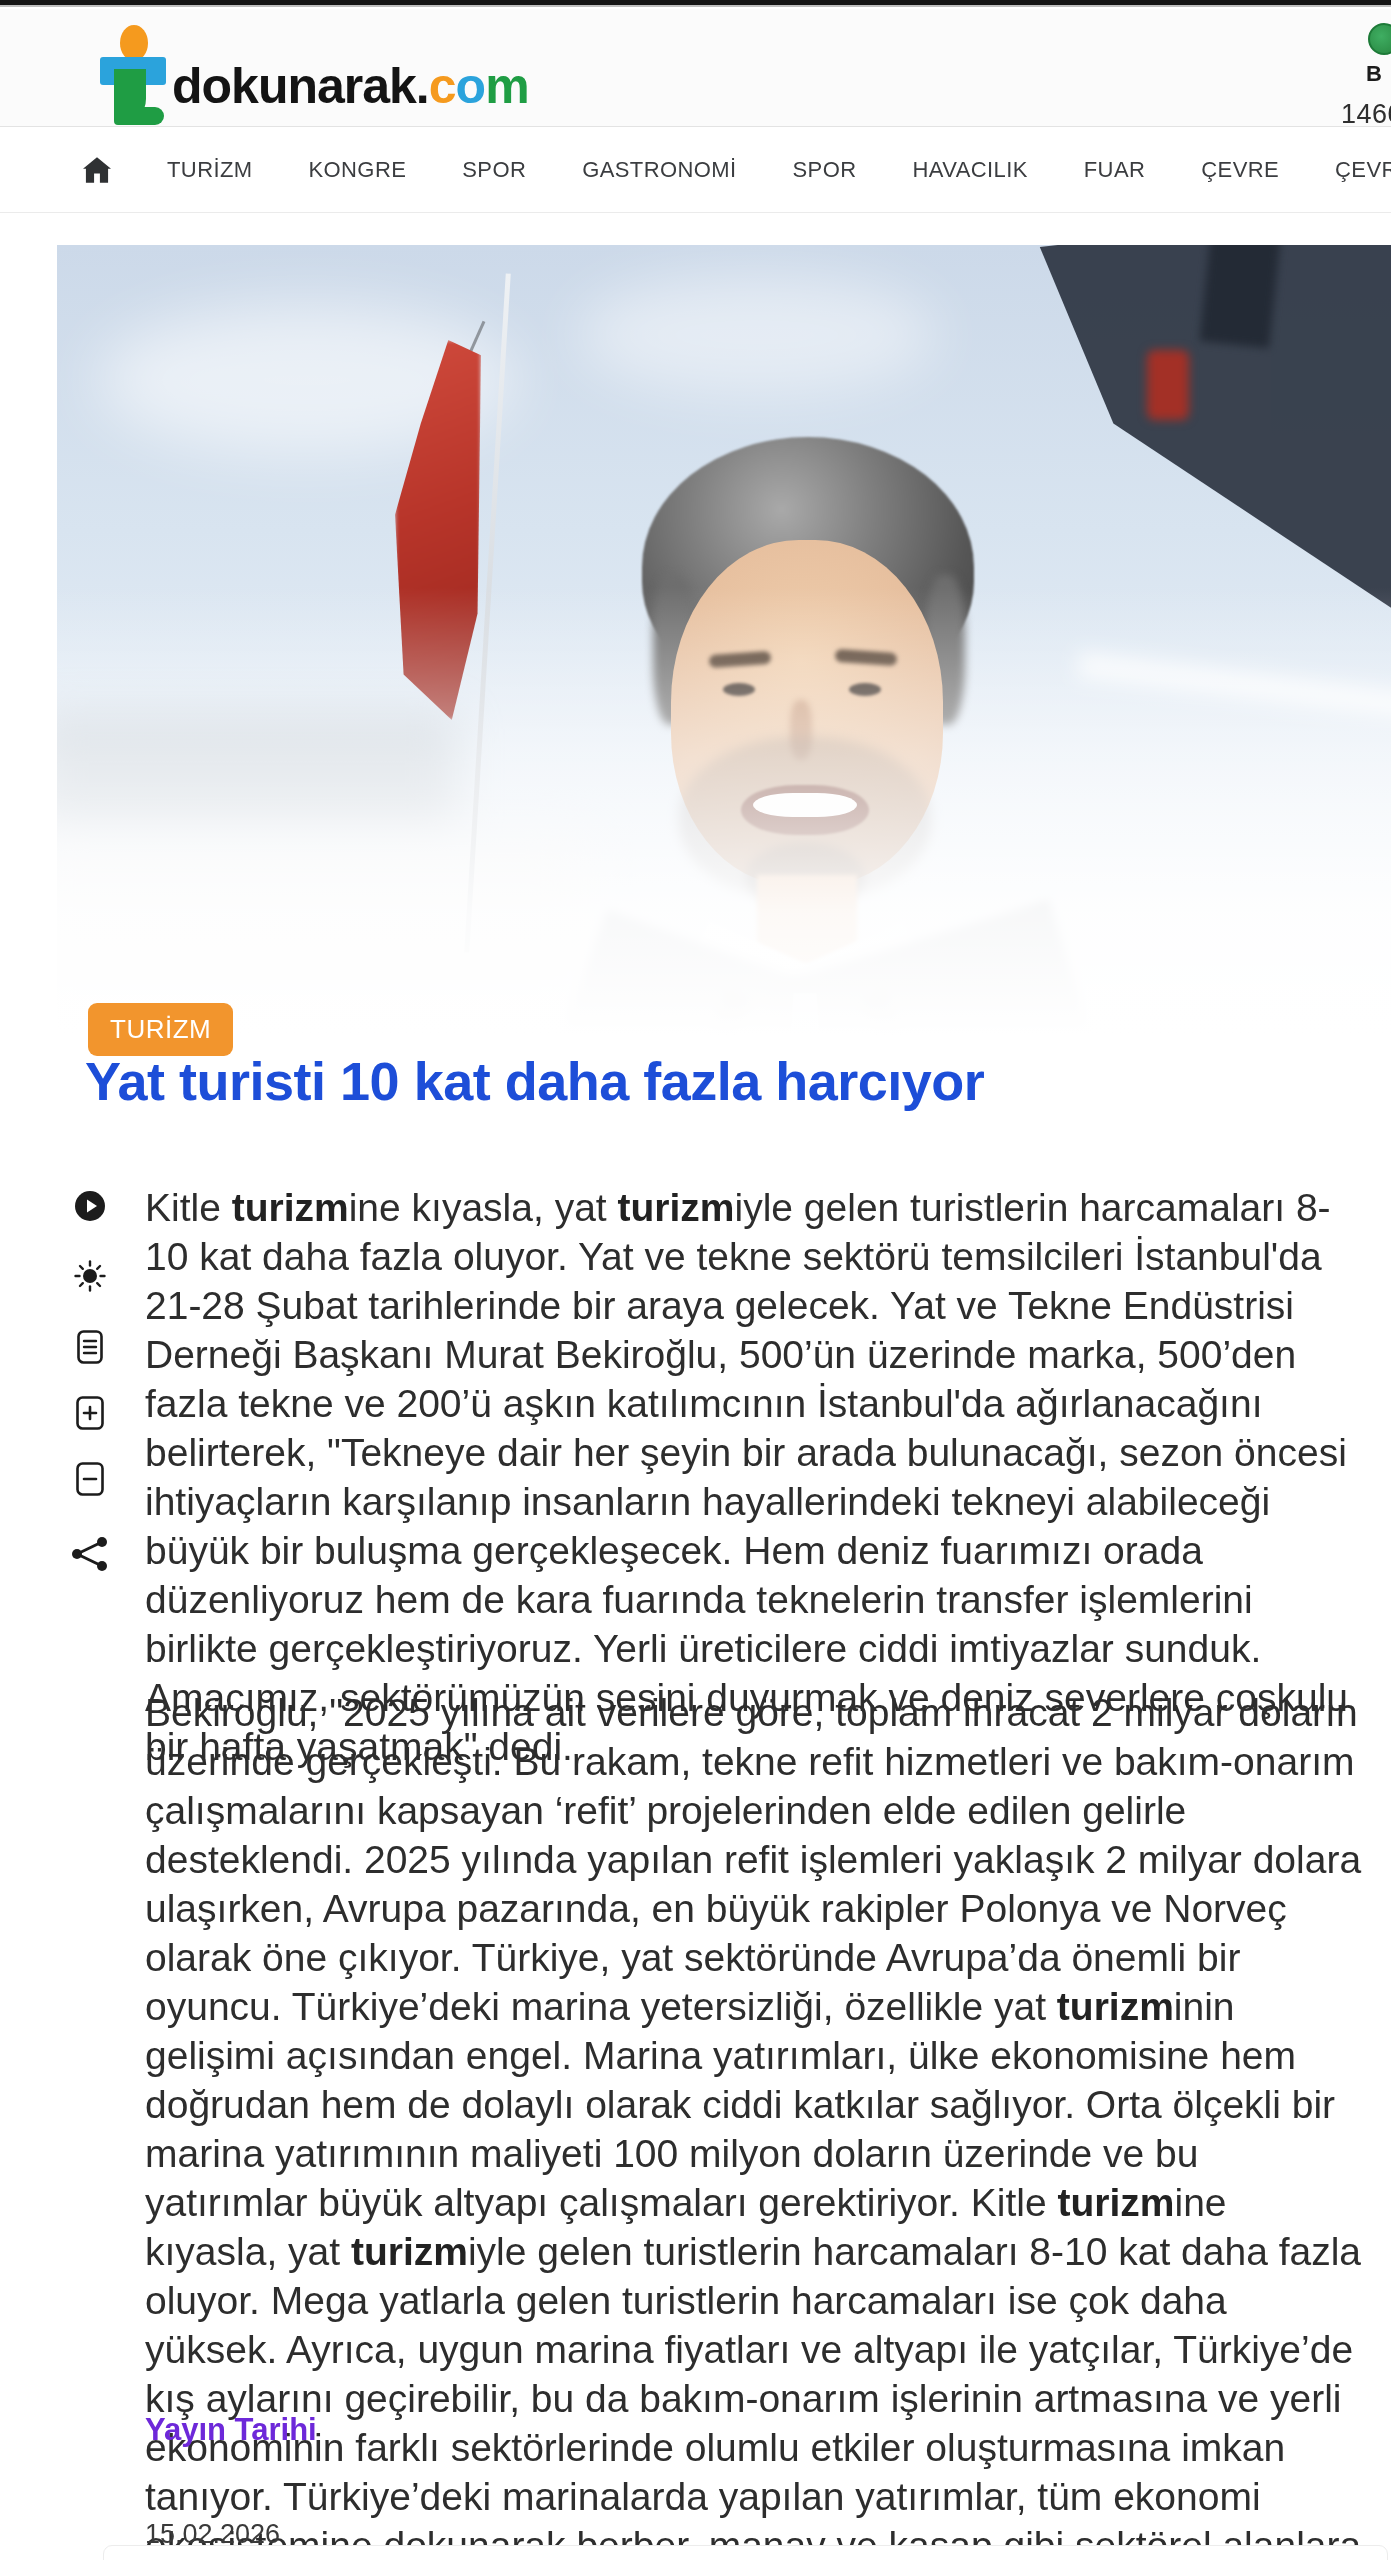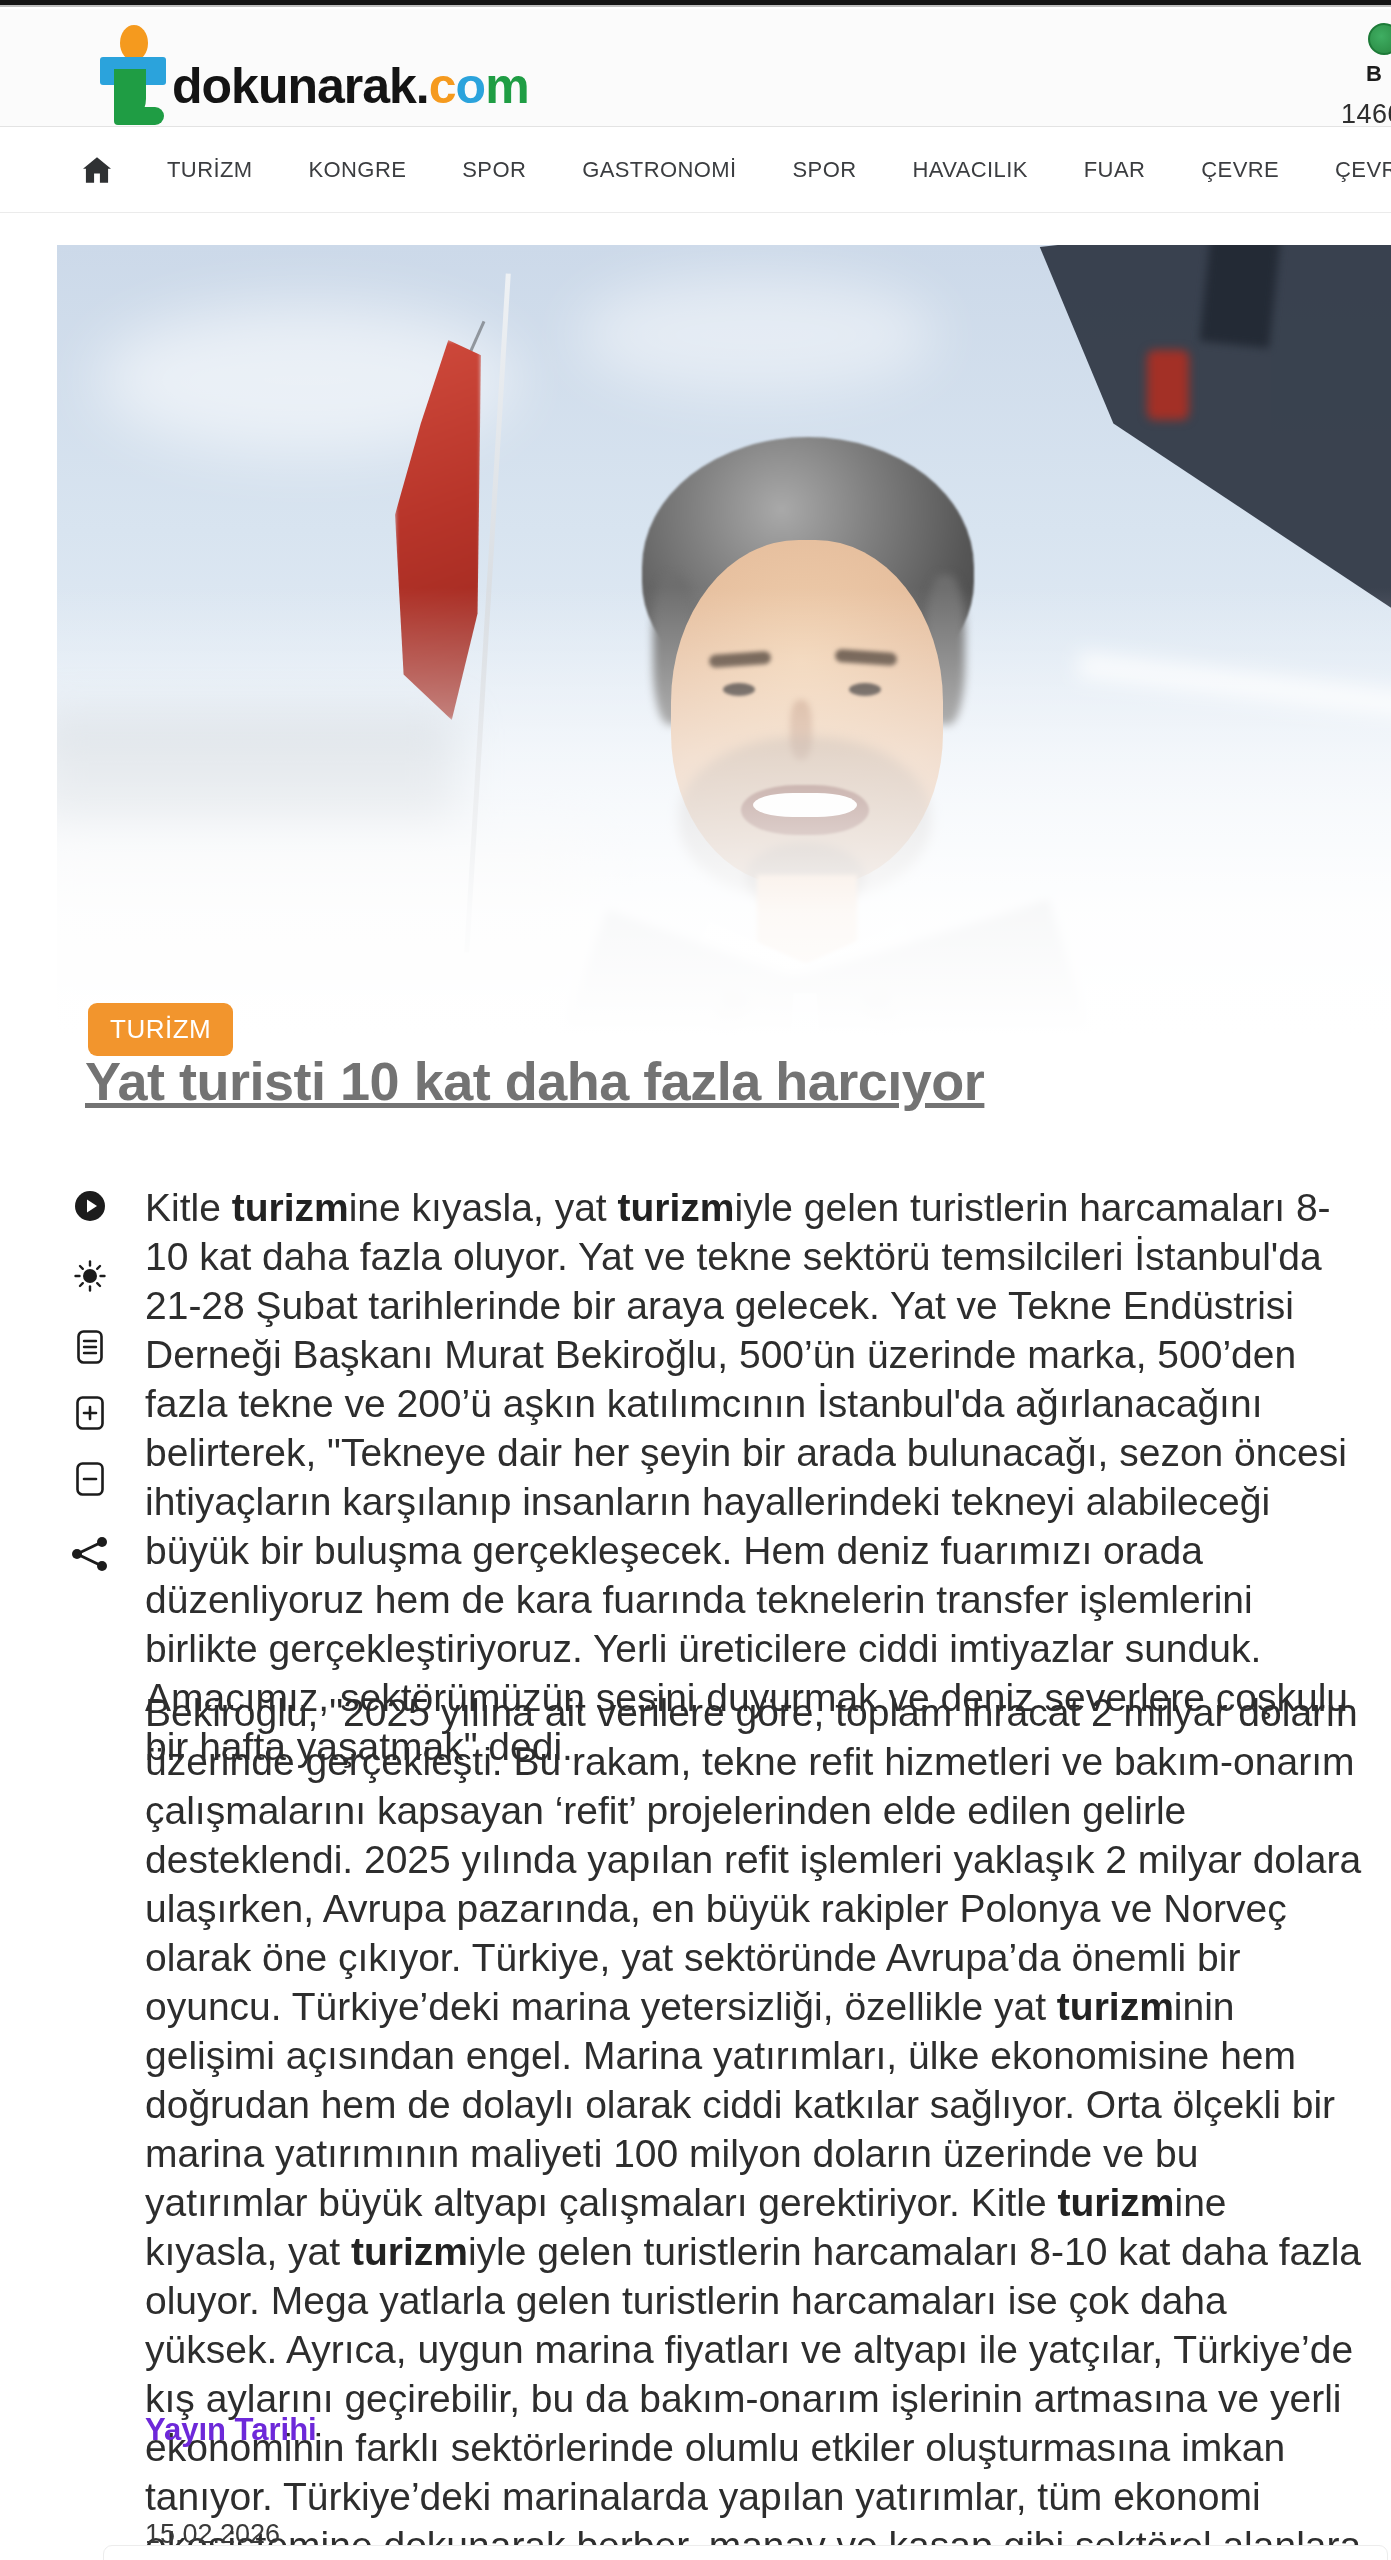--- a/index.html
+++ b/index.html
@@ -69,21 +69,21 @@
   .collar-r { left:778px; top:690px; width:120px; height:230px; background:#f7f9fb; transform:rotate(-24deg); filter:blur(1.5px); }
   .tie { left:716px; top:748px; width:64px; height:312px; background:linear-gradient(180deg,#cfdfee,#b9cfe6); clip-path:polygon(32% 0, 68% 0, 100% 100%, 0 100%); filter:blur(1px); }
   .jacket-l { left:470px; top:700px; width:280px; height:420px; background:#a7aeb8; transform:rotate(20deg); filter:blur(5px); }
   .jacket-r { left:760px; top:690px; width:300px; height:420px; background:#9ea6b1; transform:rotate(-17deg); filter:blur(5px); }
   .lapel-shadow-l { left:624px; top:742px; width:26px; height:240px; background:#6f7782; transform:rotate(22deg); filter:blur(5px); }
   .lapel-shadow-r { left:848px; top:742px; width:26px; height:240px; background:#6f7782; transform:rotate(-22deg); filter:blur(5px); }
   .hero-fade { left:0; top:0; width:100%; height:100%; background:linear-gradient(180deg, rgba(255,255,255,0) 42%, rgba(255,255,255,.55) 63%, rgba(255,255,255,.92) 82%, #ffffff 97%); }
 
   
   .badge { position:absolute; left:88px; top:1003px; background:#f2952d; color:#fff; font-size:26px; letter-spacing:.5px; padding:11px 22px; border-radius:9px; cursor:pointer; z-index:5; }
-  .title { position:absolute; left:85px; top:1048px; width:1260px; font-size:54px; font-weight:700; color:#737373; letter-spacing:-.5px; line-height:1.25; z-index:5;text-decoration:underline; }
+  .title { position:absolute; left:85px; top:1048px; width:1260px; font-size:54px; font-weight:700; color:#1d4ed8; letter-spacing:-.5px; line-height:1.25; z-index:5; }
 
   
   .rail { position:absolute; left:68px; top:1190px; width:44px; display:flex; flex-direction:column; align-items:center; z-index:4; }
   .rail-btn { display:flex; align-items:center; justify-content:center; cursor:pointer; }
   .rail svg { display:block; }
 
   
   .para { position:absolute; left:145px; width:1220px; font-size:39px; line-height:49px; color:#2d2d2d; }
   .para b { font-weight:700; color:#222; }
   .p1 { top:1183px; }

